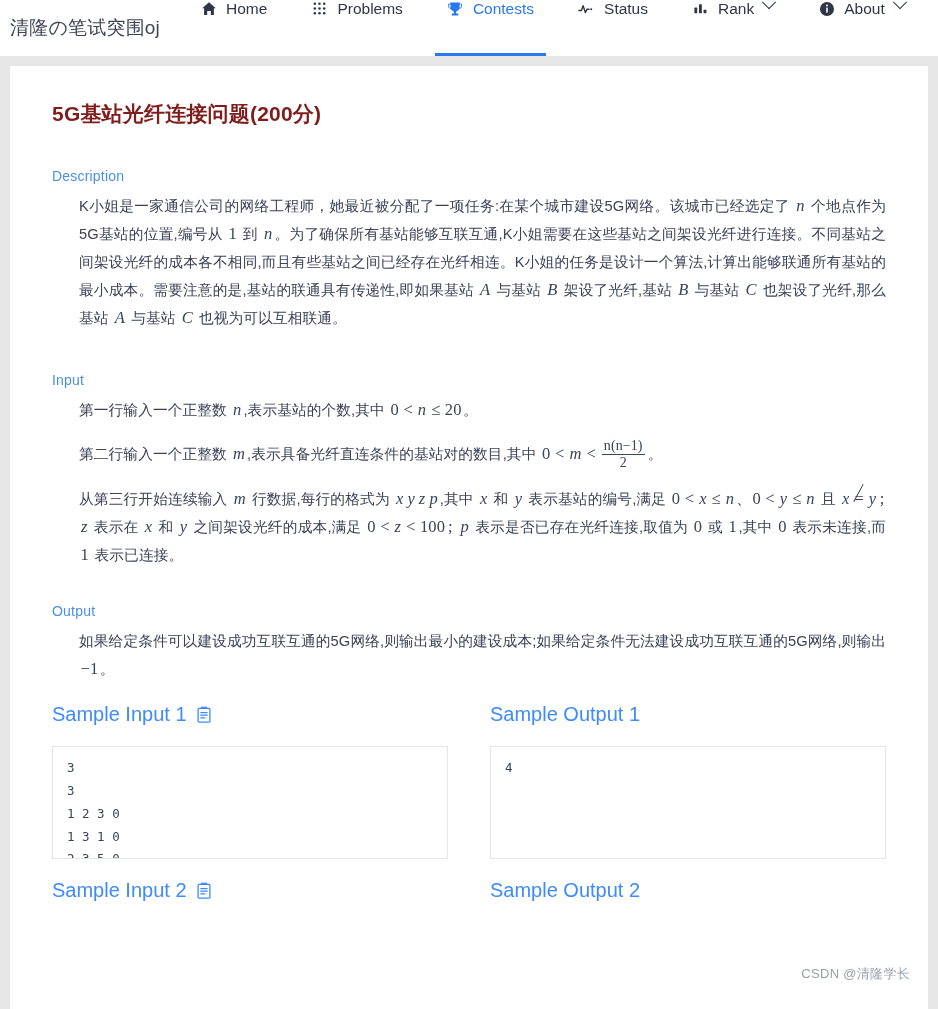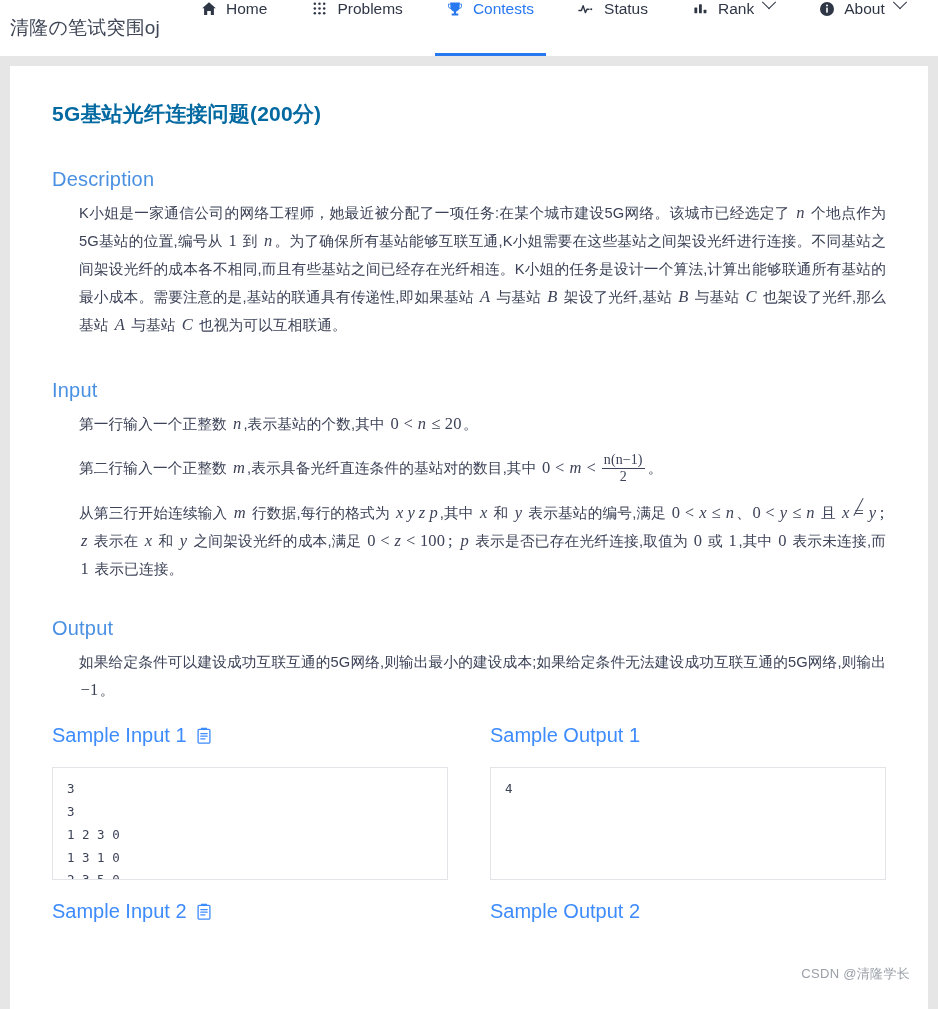--- a/index.html
+++ b/index.html
@@ -91,27 +91,27 @@
     background: #ffffff;
     height: 100%;
     box-sizing: border-box;
     padding: 24px 42px 0 42px;
     overflow: hidden;
     position: relative;
   }
   .problem-title {
     font-size: 21px;
     font-weight: bold;
-    color: #0369a1;
+    color: #7f1d1d;
     margin: 10px 0 0 0;
     letter-spacing: 0.2px;
   }
   .section-head {
     color: #4a90e2;
-    font-size: 20px;
+    font-size: 14px;
     font-weight: normal;
     margin: 40px 0 8px 0;
     letter-spacing: 0.2px;
   }
   .section-head.tight { margin-top: 34px; }
   .para {
     margin: 0 0 14px 0;
     padding-left: 27px;
     font-size: 14.7px;
     line-height: 28px;

